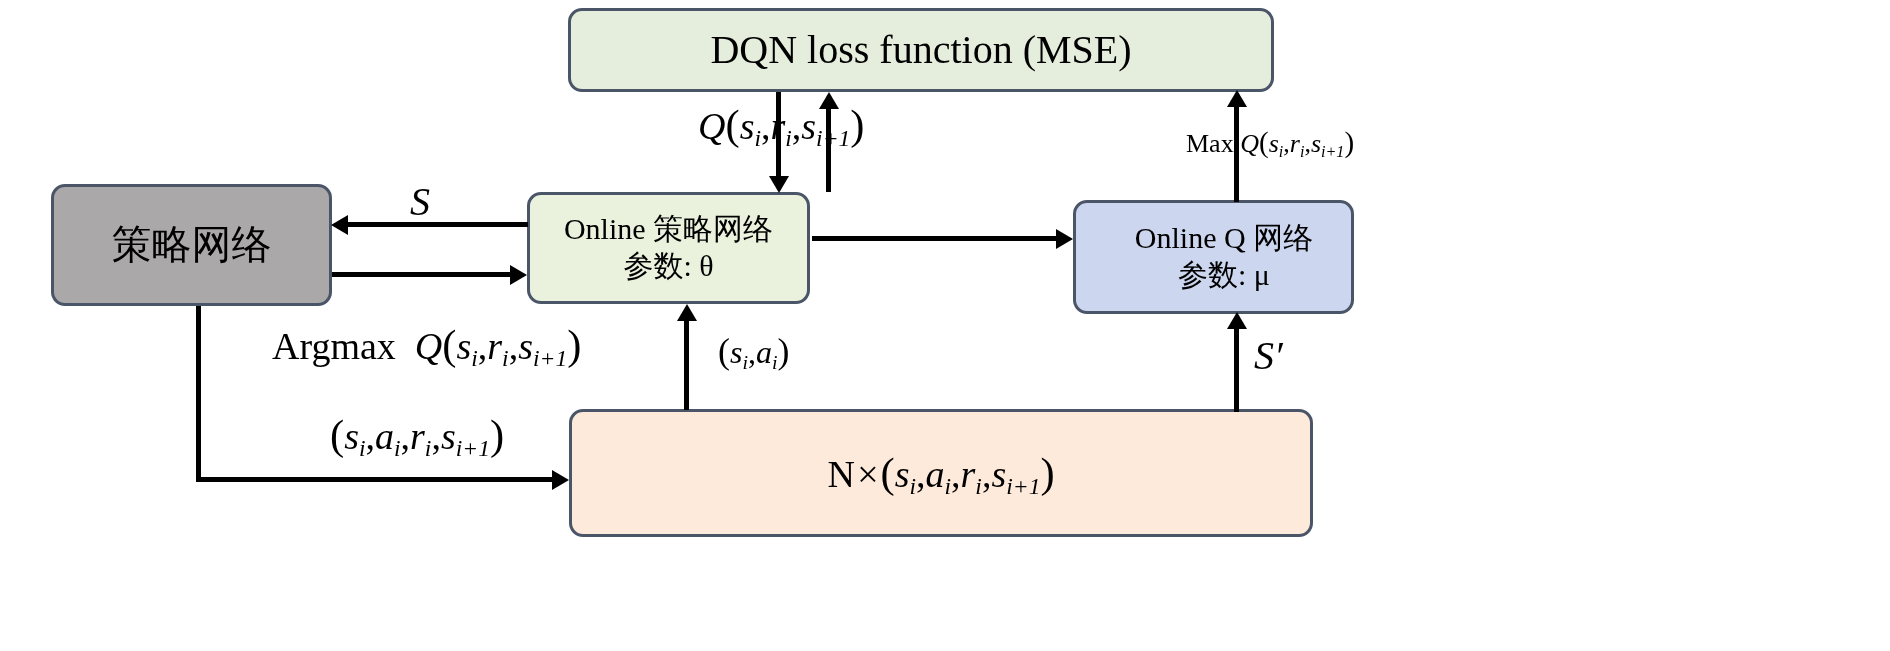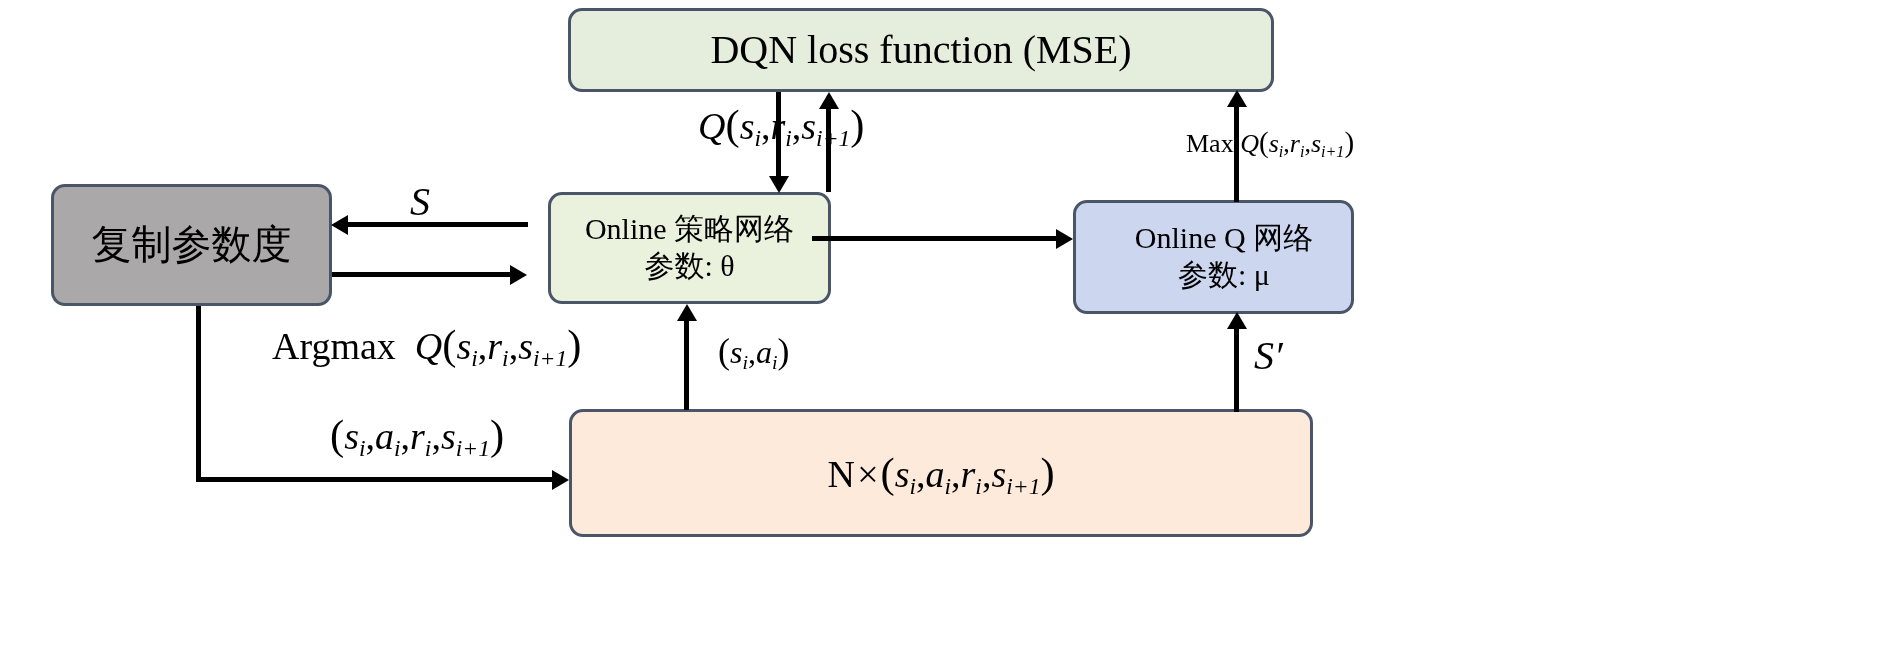--- a/index.html
+++ b/index.html
@@ -14,21 +14,21 @@
        line-height:1.22;text-align:center;}
 
   .box .line{display:block;white-space:nowrap;}
 
   
   #box-loss   {left:568px;  top:8px;   width:706px; height:84px;
                background:#e5eddc; font-size:40px;}
   #box-env    {left:51px;   top:184px; width:281px;height:122px;
                background:#aaa8a8; font-size:40px;}
   #box-policy {left:527px;  top:192px; width:283px;height:112px;
-               background:#eaf2de; font-size:30px;margin-left:21px;}
+               background:#eaf2de; font-size:30px;}
   #box-qnet   {left:1073px; top:200px; width:281px;height:114px;
                background:#ccd6ee; font-size:30px;padding-left:21px;}
   #box-buffer {left:569px;  top:409px; width:744px;height:128px;
                background:#fdeadb; font-size:38px;}
 
   
   .lbl{position:absolute;white-space:nowrap;}
 
   #lbl-s        {left:410px;  top:178px; font-size:40px;font-style:italic;}
   #lbl-q-loss   {left:698px;  top:100px; font-size:38px;}
@@ -57,21 +57,21 @@
 </head>
 <body>
 
 <div id="stage">
 
   <div class="box" id="box-loss">
     <span class="line">DQN loss function (MSE)</span>
   </div>
 
   <div class="box" id="box-env">
-    <span class="line">复制参数度</span>
+    <span class="line">策略网络</span>
   </div>
 
   <div class="box" id="box-policy">
     <span class="line">Online 策略网络</span>
     <span class="line">参数: θ</span>
   </div>
 
   <div class="box" id="box-qnet">
     <span class="line">Online Q 网络</span>
     <span class="line">参数: μ</span>

